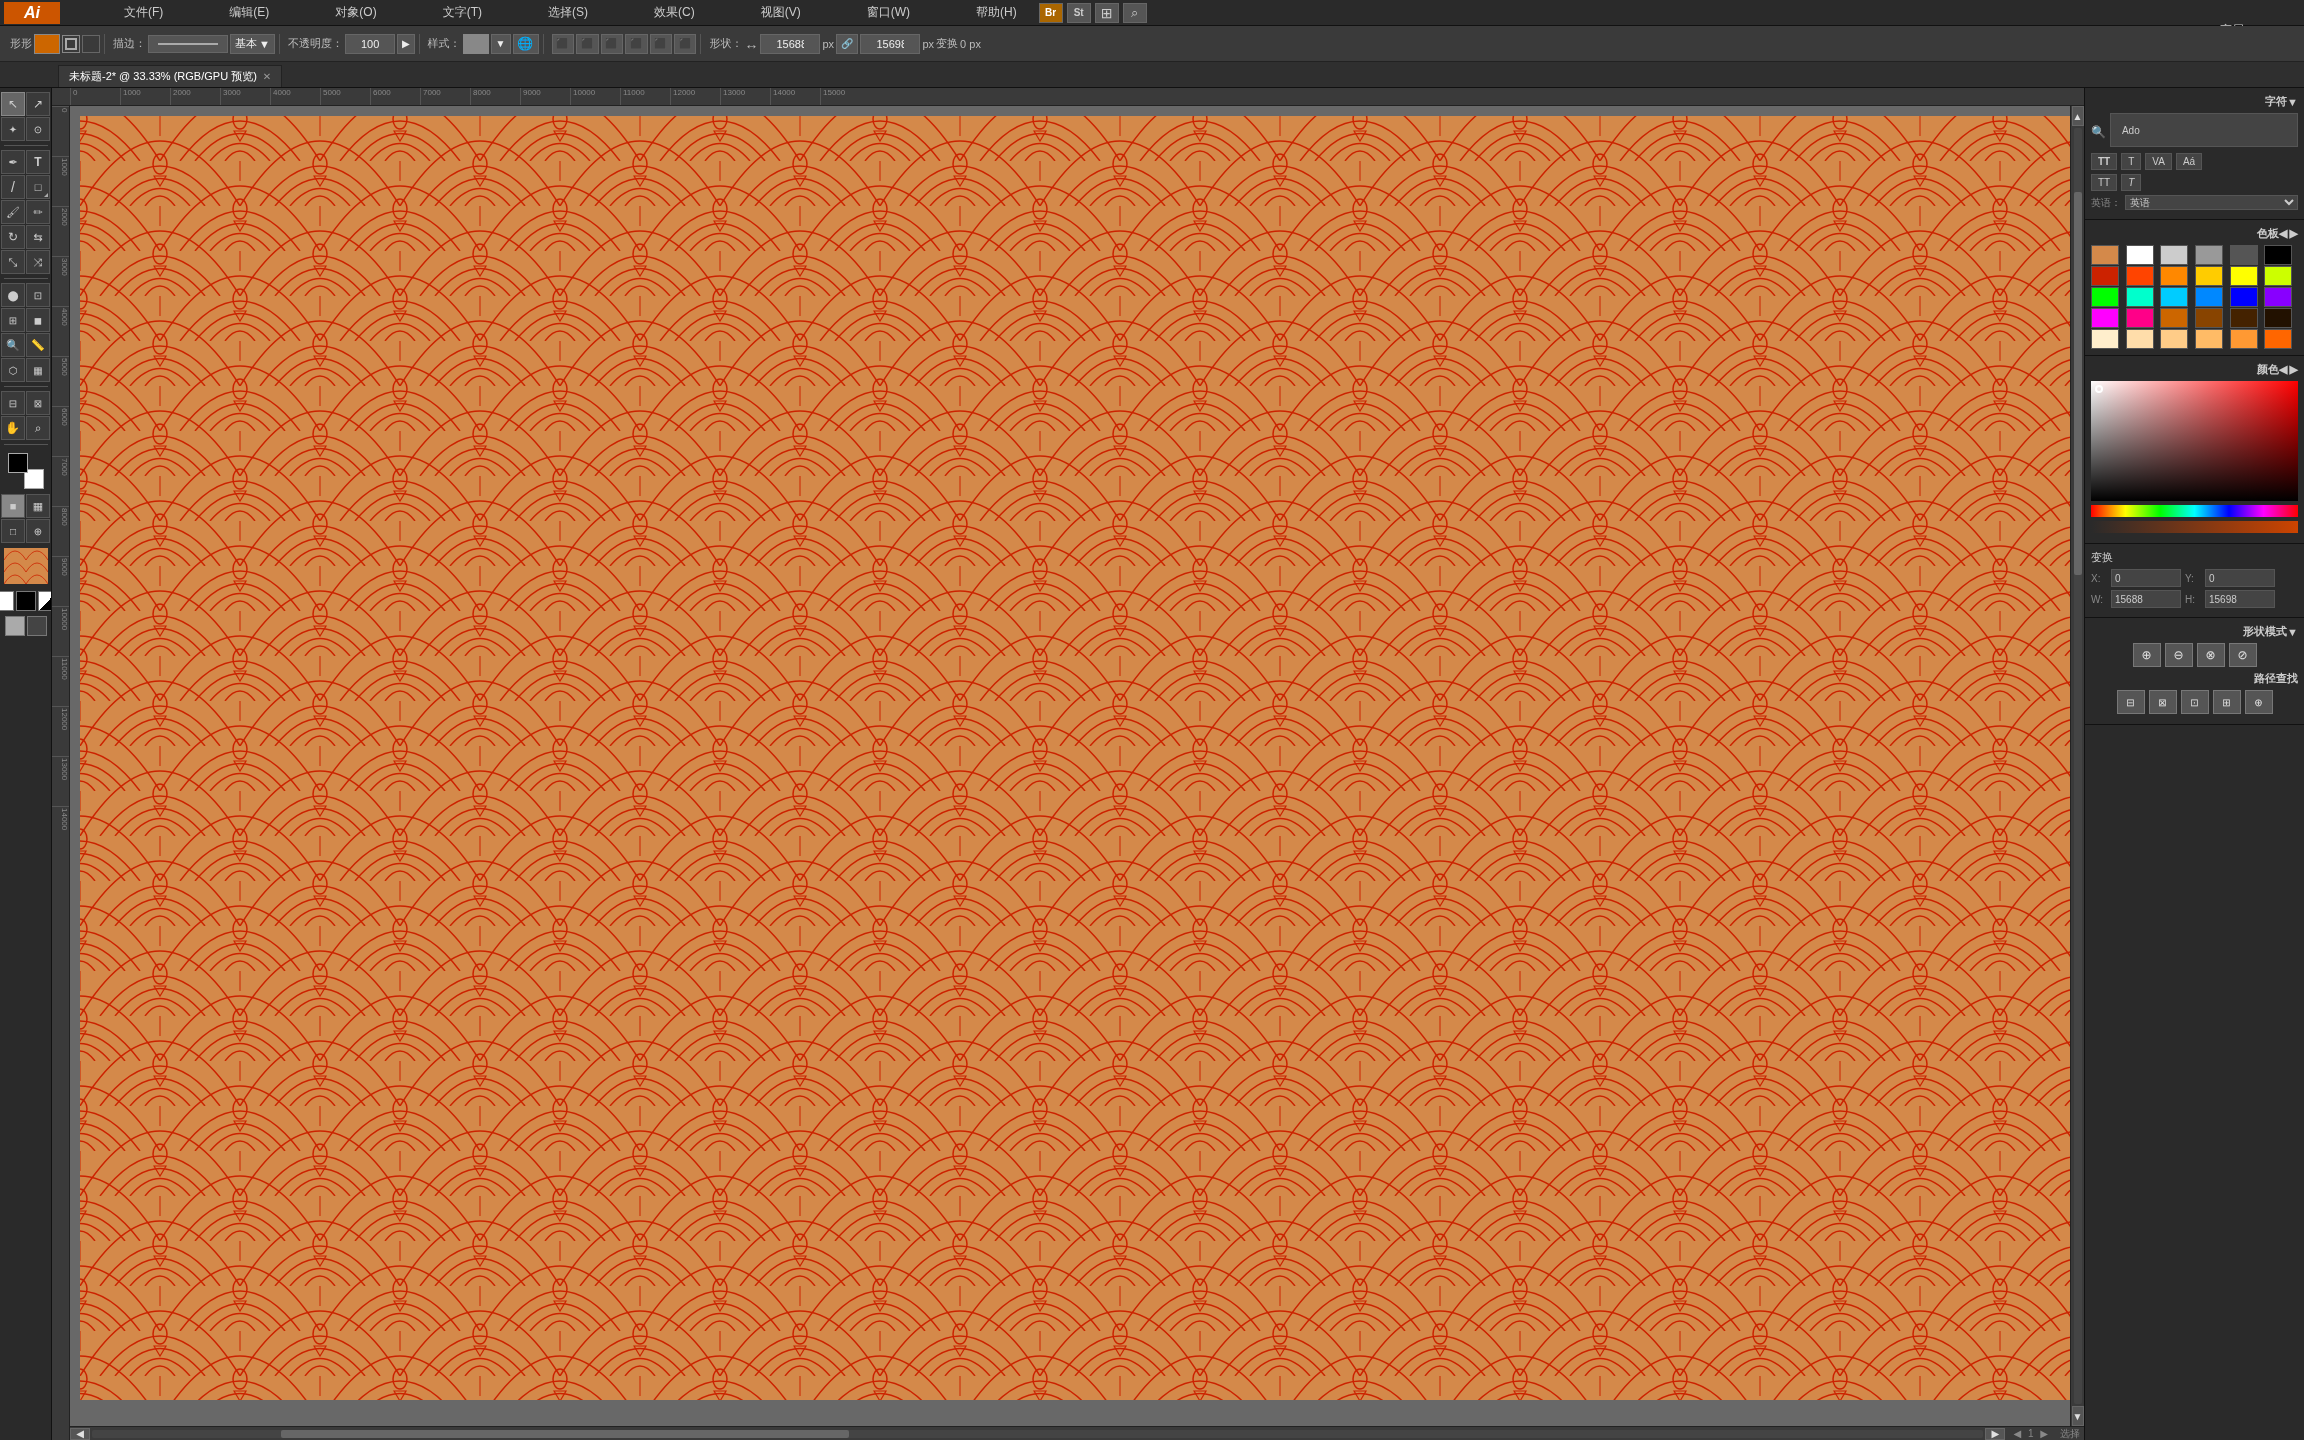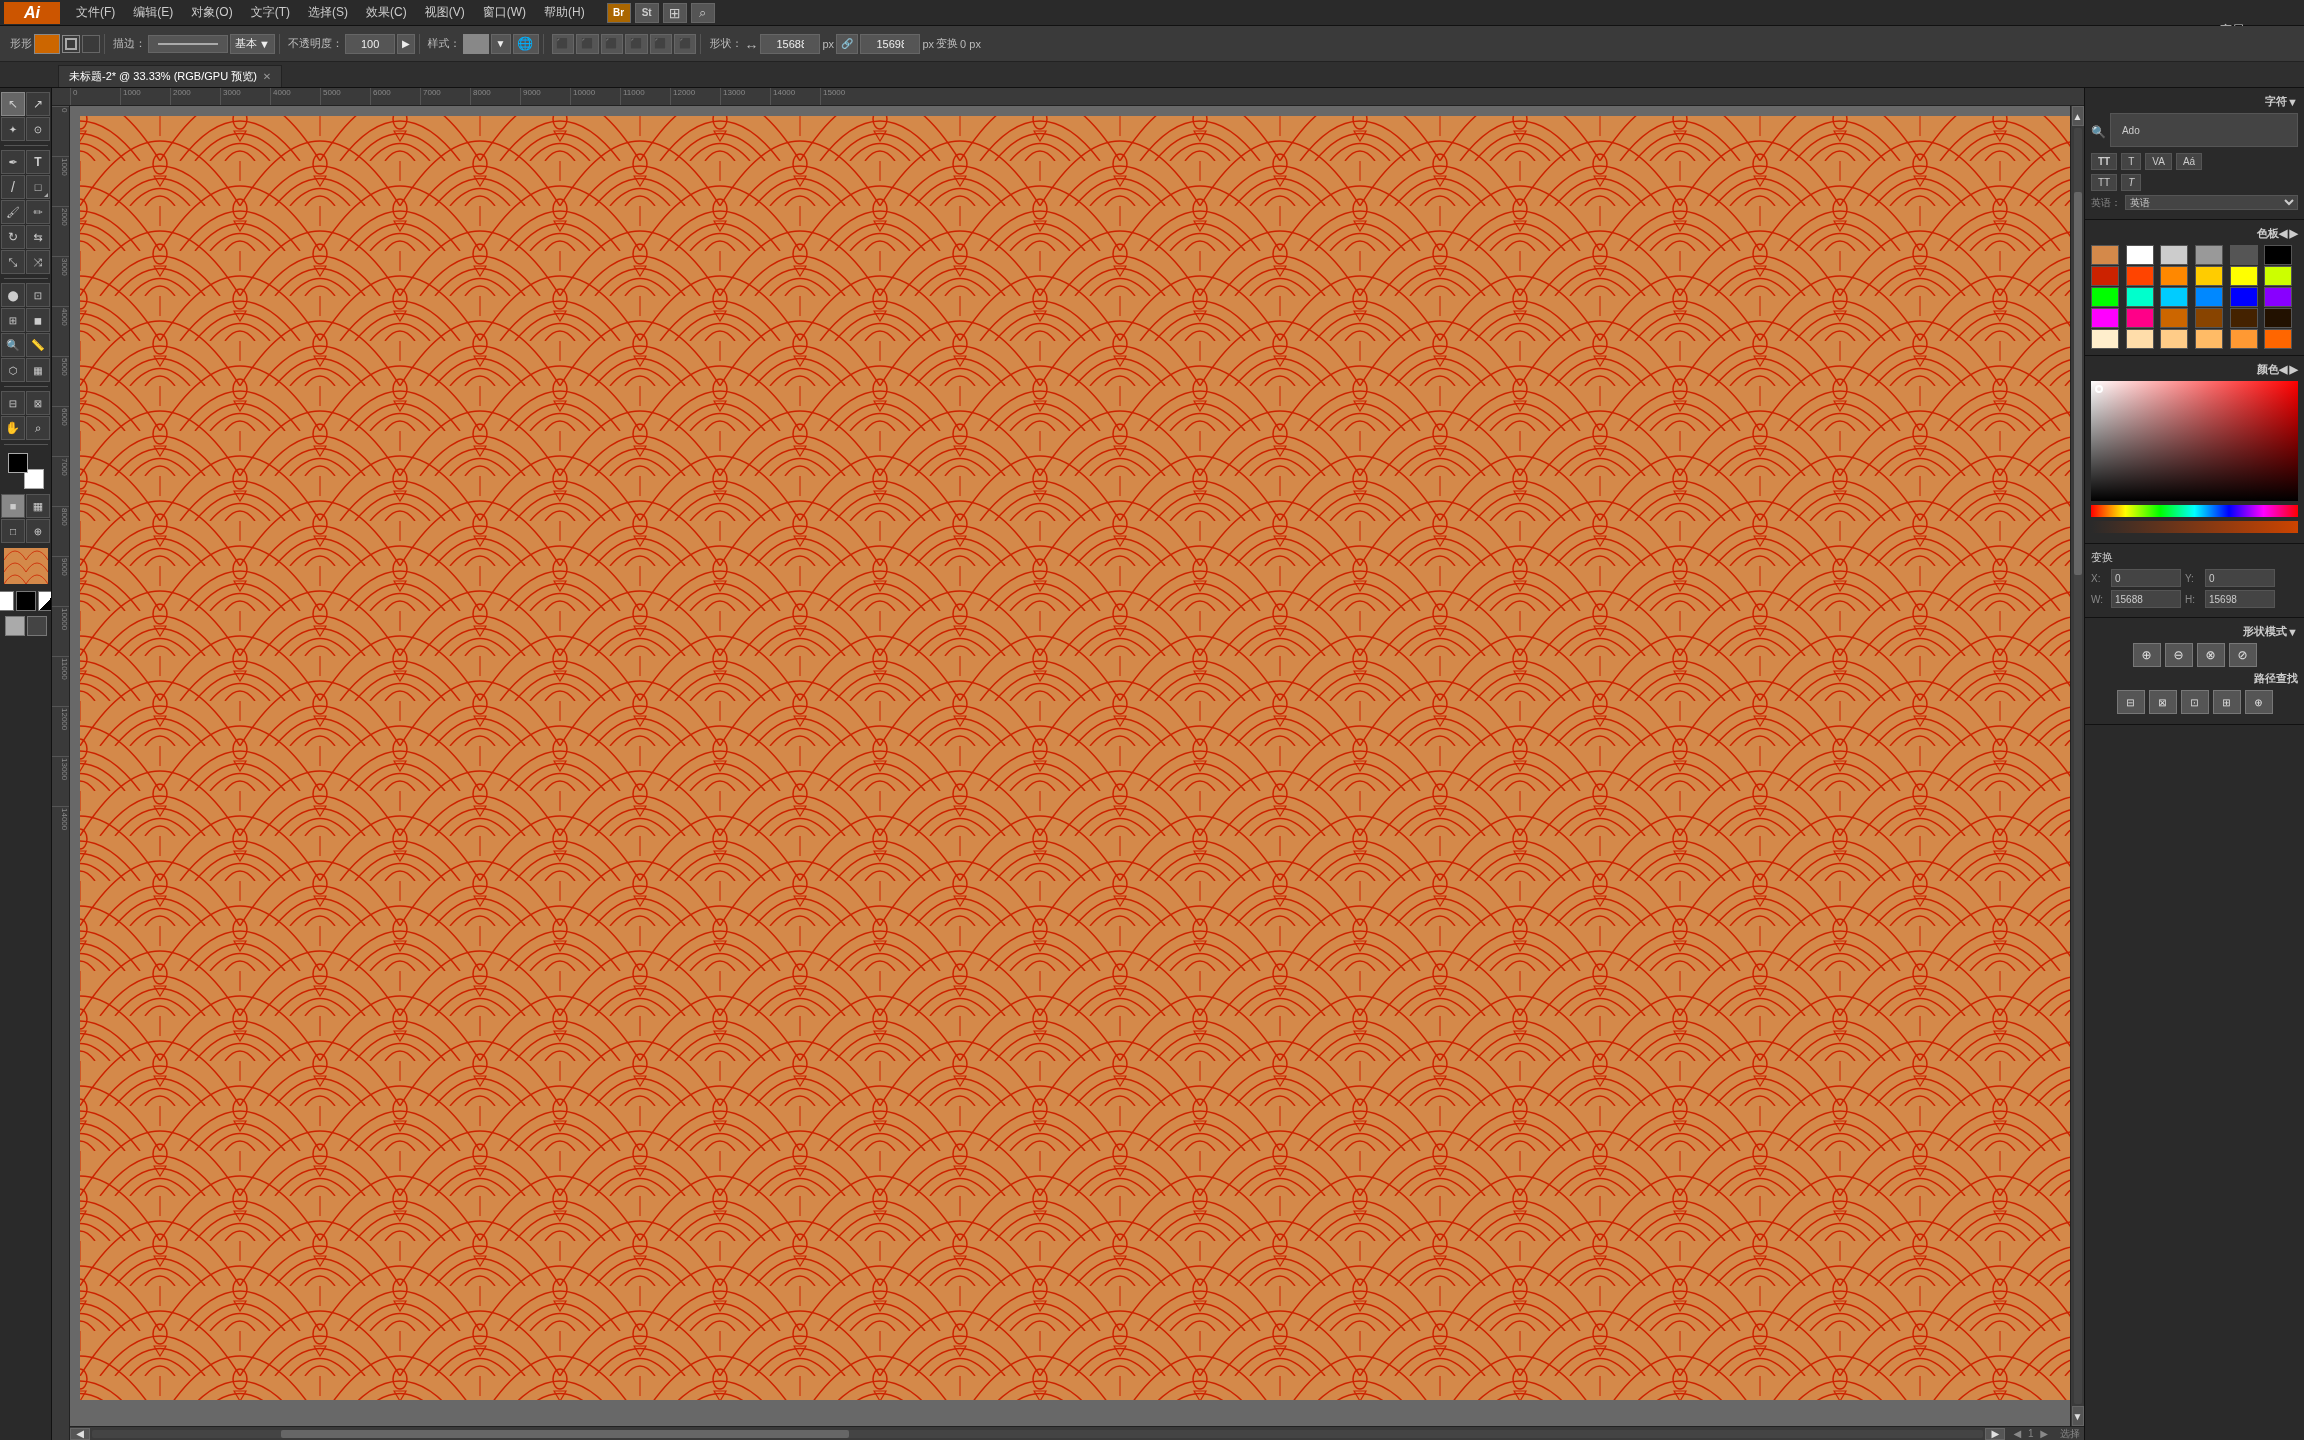--- a/index.html
+++ b/index.html
@@ -38,20 +38,21 @@
       color: #fff;
       margin-right: 6px;
       font-style: italic;
     }
     .menu-item {
       padding: 2px 8px;
       color: #ccc;
       cursor: pointer;
       font-size: 12px;
       white-space: nowrap;
+      margin-left: 48px;
     }
 
     .menu-right {
       margin-left: auto;
       display: flex;
       align-items: center;
       gap: 8px;
       padding-right: 8px;
       color: #ccc;
       font-size: 12px;

